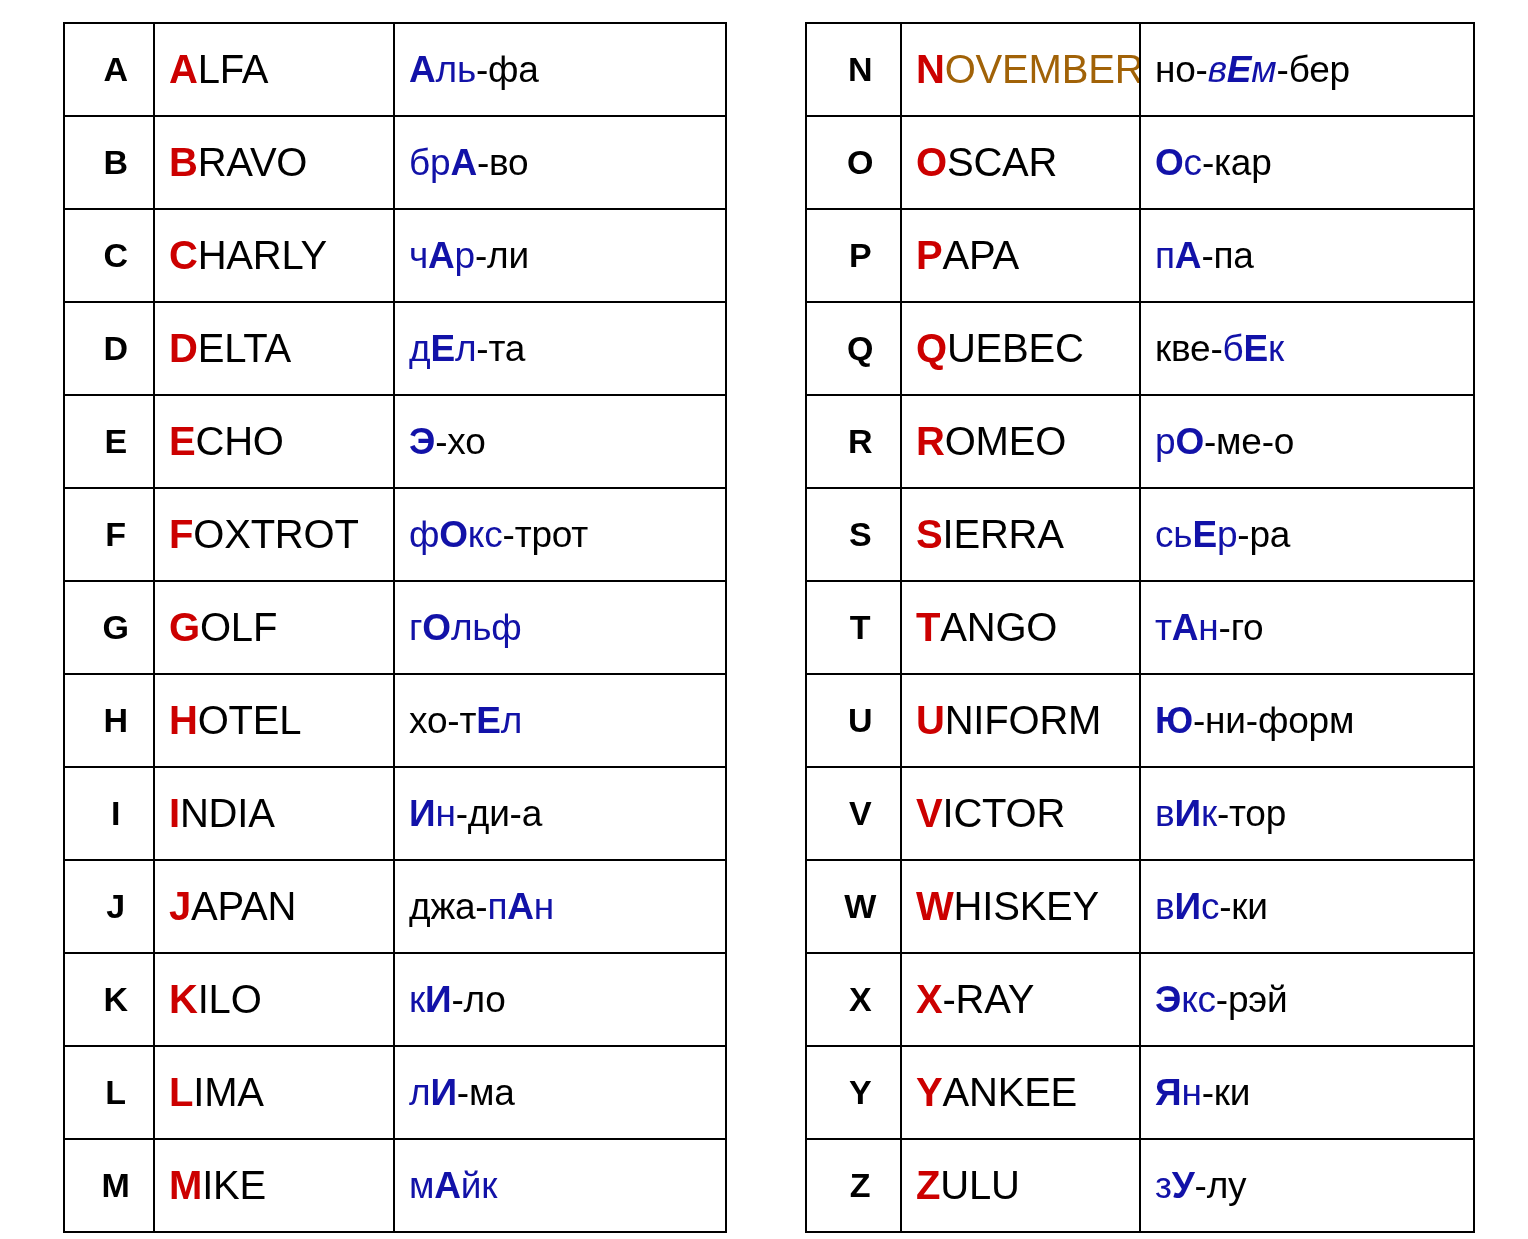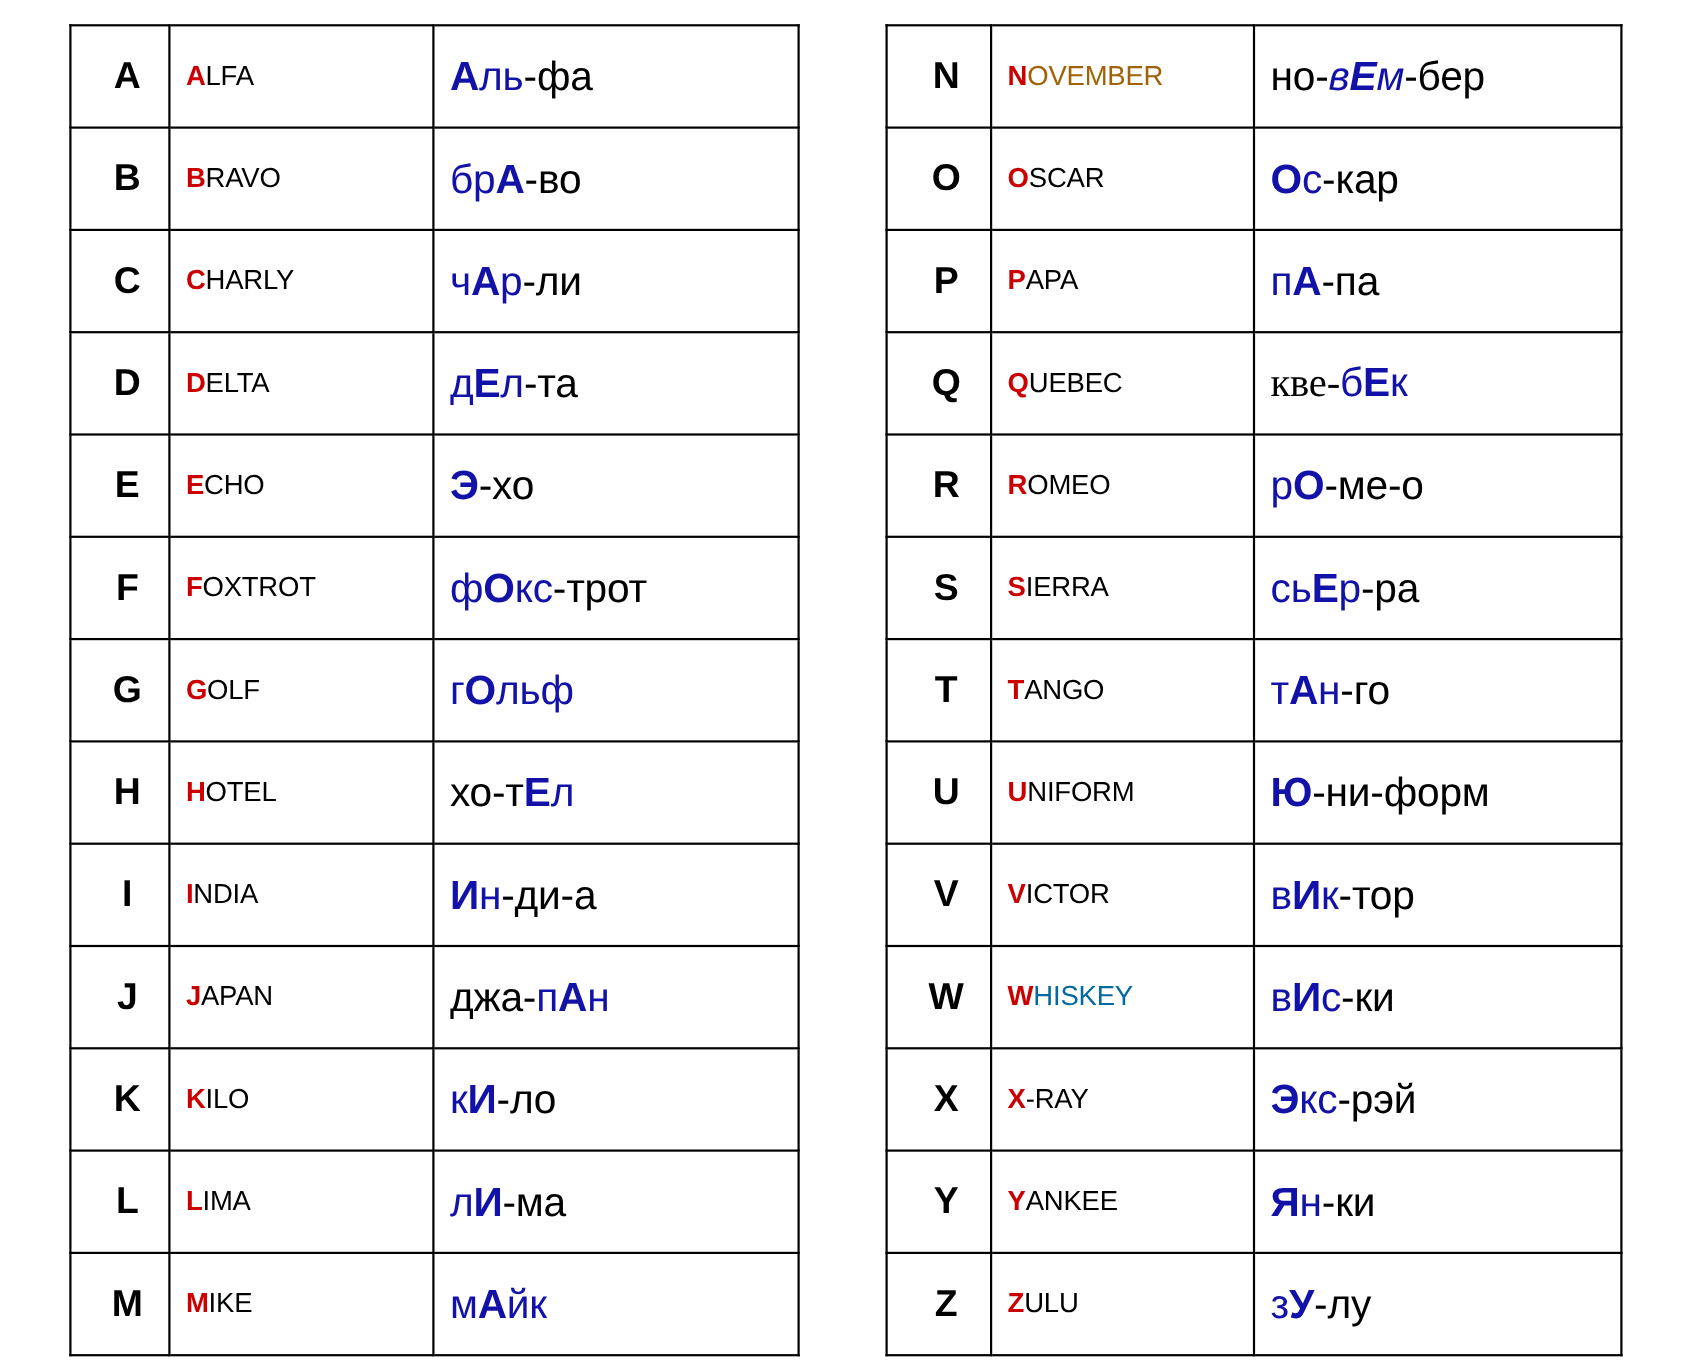--- a/index.html
+++ b/index.html
@@ -62,21 +62,21 @@
   td.letter {
     font-weight: bold;
     font-size: 34px;
     color: #000000;
     text-align: center;
     padding-left: 0;
     letter-spacing: 0.5px;
   }
 
   td.word {
-    font-size: 25px;
+    font-size: 40px;
     color: #000000;
     letter-spacing: -0.2px;
   }
   td.word .ini {
     font-weight: bold;
     color: #CC0000;
   }
   td.word .rest {
     font-weight: normal;
     color: #000000;
@@ -202,21 +202,21 @@
             <td class="pron"><span class="pre" style="color: rgb(0, 0, 0);"></span><span class="stress" style="color: rgb(18, 18, 168);"><span></span><b style="color: rgb(18, 18, 168);">О</b><span>с</span></span><span class="post" style="color: rgb(0, 0, 0);">-кар</span></td>
           </tr>
           <tr>
             <td class="letter" style="color: rgb(0, 0, 0);">P</td>
             <td class="word"><span class="ini" style="color: rgb(204, 0, 0);">P</span><span class="rest" style="color: rgb(0, 0, 0);">APA</span></td>
             <td class="pron"><span class="pre" style="color: rgb(0, 0, 0);"></span><span class="stress" style="color: rgb(18, 18, 168);"><span>п</span><b style="color: rgb(18, 18, 168);">А</b><span></span></span><span class="post" style="color: rgb(0, 0, 0);">-па</span></td>
           </tr>
           <tr>
             <td class="letter" style="color: rgb(0, 0, 0);">Q</td>
             <td class="word"><span class="ini" style="color: rgb(204, 0, 0);">Q</span><span class="rest" style="color: rgb(0, 0, 0);">UEBEC</span></td>
-            <td class="pron"><span class="pre" style="color: rgb(0, 0, 0); font-family: Liberation Serif, serif;">кве-</span><span class="stress" style="color: rgb(18, 18, 168);"><span>б</span><b style="color: rgb(18, 18, 168);">Е</b><span>к</span></span><span class="post" style="color: rgb(0, 0, 0);"></span></td>
+            <td class="pron"><span class="pre" style="color: rgb(0, 0, 0);">кве-</span><span class="stress" style="color: rgb(18, 18, 168);"><span>б</span><b style="color: rgb(18, 18, 168);">Е</b><span>к</span></span><span class="post" style="color: rgb(0, 0, 0);"></span></td>
           </tr>
           <tr>
             <td class="letter" style="color: rgb(0, 0, 0);">R</td>
             <td class="word"><span class="ini" style="color: rgb(204, 0, 0);">R</span><span class="rest" style="color: rgb(0, 0, 0);">OMEO</span></td>
             <td class="pron"><span class="pre" style="color: rgb(0, 0, 0);"></span><span class="stress" style="color: rgb(18, 18, 168);"><span>р</span><b style="color: rgb(18, 18, 168);">О</b><span></span></span><span class="post" style="color: rgb(0, 0, 0);">-ме-о</span></td>
           </tr>
           <tr>
             <td class="letter" style="color: rgb(0, 0, 0);">S</td>
             <td class="word"><span class="ini" style="color: rgb(204, 0, 0);">S</span><span class="rest" style="color: rgb(0, 0, 0);">IERRA</span></td>
             <td class="pron"><span class="pre" style="color: rgb(0, 0, 0);"></span><span class="stress" style="color: rgb(18, 18, 168);"><span>сь</span><b style="color: rgb(18, 18, 168);">Е</b><span>р</span></span><span class="post" style="color: rgb(0, 0, 0);">-ра</span></td>
@@ -231,21 +231,21 @@
             <td class="word"><span class="ini" style="color: rgb(204, 0, 0);">U</span><span class="rest" style="color: rgb(0, 0, 0);">NIFORM</span></td>
             <td class="pron"><span class="pre" style="color: rgb(0, 0, 0);"></span><span class="stress" style="color: rgb(18, 18, 168);"><span></span><b style="color: rgb(18, 18, 168);">Ю</b><span></span></span><span class="post" style="color: rgb(0, 0, 0);">-ни-форм</span></td>
           </tr>
           <tr>
             <td class="letter" style="color: rgb(0, 0, 0);">V</td>
             <td class="word"><span class="ini" style="color: rgb(204, 0, 0);">V</span><span class="rest" style="color: rgb(0, 0, 0);">ICTOR</span></td>
             <td class="pron"><span class="pre" style="color: rgb(0, 0, 0);"></span><span class="stress" style="color: rgb(18, 18, 168);"><span>в</span><b style="color: rgb(18, 18, 168);">И</b><span>к</span></span><span class="post" style="color: rgb(0, 0, 0);">-тор</span></td>
           </tr>
           <tr>
             <td class="letter" style="color: rgb(0, 0, 0);">W</td>
-            <td class="word"><span class="ini" style="color: rgb(204, 0, 0);">W</span><span class="rest" style="color: #0369a1; margin-top: 13px;">HISKEY</span></td>
+            <td class="word"><span class="ini" style="color: rgb(204, 0, 0);">W</span><span class="rest" style="color: #000000; margin-top: 13px;">HISKEY</span></td>
             <td class="pron"><span class="pre" style="color: rgb(0, 0, 0);"></span><span class="stress" style="color: rgb(18, 18, 168);"><span>в</span><b style="color: rgb(18, 18, 168);">И</b><span>с</span></span><span class="post" style="color: rgb(0, 0, 0);">-ки</span></td>
           </tr>
           <tr>
             <td class="letter" style="color: rgb(0, 0, 0);">X</td>
             <td class="word"><span class="ini" style="color: rgb(204, 0, 0);">X</span><span class="rest" style="color: rgb(0, 0, 0);">-RAY</span></td>
             <td class="pron"><span class="pre" style="color: rgb(0, 0, 0);"></span><span class="stress" style="color: rgb(18, 18, 168);"><span></span><b style="color: rgb(18, 18, 168);">Э</b><span>кс</span></span><span class="post" style="color: rgb(0, 0, 0);">-рэй</span></td>
           </tr>
           <tr>
             <td class="letter" style="color: rgb(0, 0, 0);">Y</td>
             <td class="word"><span class="ini" style="color: rgb(204, 0, 0);">Y</span><span class="rest" style="color: rgb(0, 0, 0);">ANKEE</span></td>

